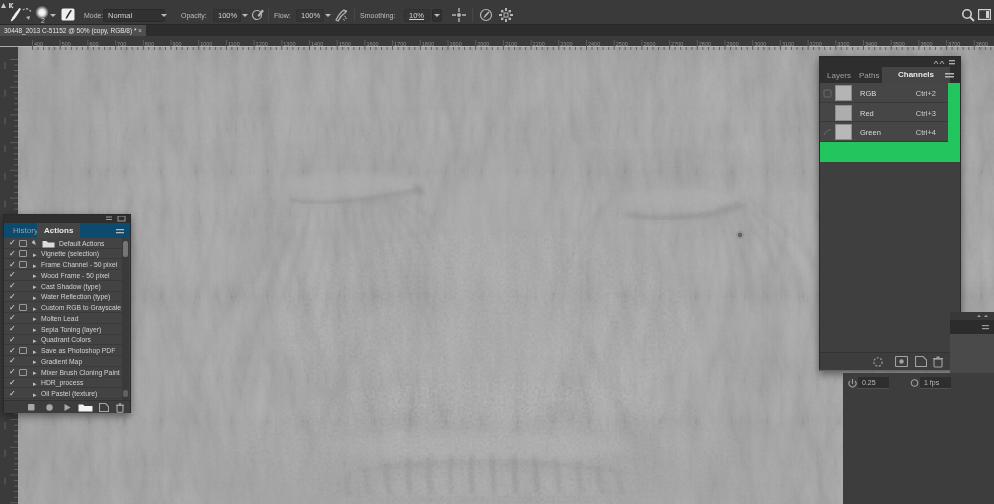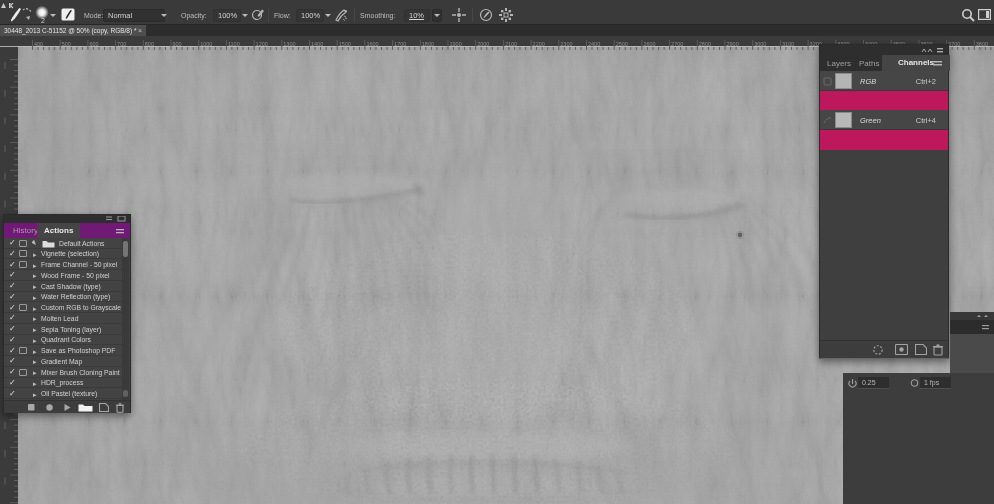--- a/index.html
+++ b/index.html
@@ -38,27 +38,27 @@
 #canvas { left:18px; top:46px; width:976px; height:458px; border-top:1px solid #b9b9b9; }
 
 
 .panel { position:absolute; background:#3f3f3f; box-shadow:0 3px 8px rgba(0,0,0,0.45);
   border:1px solid #2a2a2a; }
 .phead { position:relative; background:#2e2e2e; }
 .ptab  { position:absolute; font-size:8px; color:#9f9f9f; }
 .ptab.active { color:#e8e8e8; background:#454545; }
 
 
-#channels { left:819px; top:44px; width:130px; height:315px; background:#be185d; border-bottom:2px solid #666; }
+#channels { left:819px; top:56px; width:142px; height:315px; background:#22c55e; border-bottom:2px solid #666; }
 .chrow { position:absolute; left:0; width:128px; height:19.5px; background:#464646;
   border-bottom:1px solid #393939; }
 .chrow.sel { background:#6e6e6e; }
 .chthumb { position:absolute; left:15px; top:2px; width:17px; height:16px;
   background:#b4b4b4; border:1px solid #8a8a8a; }
-.chname { position:absolute; left:40px; top:6px; font-size:7.5px; color:#dadada;font-style:italic; }
+.chname { position:absolute; left:40px; top:6px; font-size:7.5px; color:#dadada; }
 .chkey  { position:absolute; right:12px; top:6px; font-size:7.5px; color:#cccccc; }
 
 
 #actions { left:3px; top:214px; width:128px; height:199px; background:#434343; }
 .arow { position:absolute; left:0; width:118px; height:10.6px; font-size:6.8px;
   color:#d2d2d2; }
 .arow .chk { position:absolute; left:5px; top:1px; color:#e0e0e0; font-size:8px; line-height:8px;}
 .arow .tog { position:absolute; left:15px; top:1.5px; width:8px; height:7px;
   border:1px solid #9a9a9a; border-radius:1px; }
 .arow .arr { position:absolute; left:29px; top:1px; color:#bdbdbd; font-size:7px; line-height:9px;}
@@ -721,20 +721,25 @@
     </div>
     <div style="position:relative; height:79px;">
       <div class="chrow" style="top:0;">
         <svg style="position:absolute;left:3px;top:6px" width="9" height="9">
             <rect x="1" y="1" width="7" height="7" rx="1" fill="none" stroke="#6a6a6a"></rect>
           </svg>
         <div class="chthumb"></div>
           <div class="chname">RGB</div>
           <div class="chkey">Ctrl+2</div>
       </div>
+      <div class="chrow" style="top:19.5px;">
+        <div class="chthumb" style="background:#adadad;"></div>
+          <div class="chname">Red</div>
+          <div class="chkey">Ctrl+3</div>
+      </div>
       <div class="chrow" style="top:39px;">
         <svg style="position:absolute;left:3px;top:6px" width="9" height="9">
             <path d="M1 7 q3-6 7-5" stroke="#6a6a6a" fill="none"></path>
           </svg>
         <div class="chthumb" style="background:#b8b8b8;"></div>
           <div class="chname">Green</div>
           <div class="chkey">Ctrl+4</div>
       </div>
     </div>
 
@@ -759,21 +764,21 @@
     </div>
   </div>
 
   <div id="actions" class="panel">
     <div class="phead" style="height:8px;">
       <svg style="position:absolute;right:3px;top:1px" width="22" height="6">
         <path d="M1 1 h6 M1 3.5 h6" stroke="#999" stroke-width="1"></path>
         <rect x="13" y="0" width="7" height="5" fill="none" stroke="#999" stroke-width="1"></rect>
       </svg>
     </div>
-    <div style="position:relative; height:15px; background:#701a75;">
+    <div style="position:relative; height:15px; background:#0c4a6e;">
       <div class="ptab" style="left:9px; top:3px;">History</div>
       <div class="ptab active" style="left:33px; top:0; height:15px; line-height:15px; padding:0 7px; font-weight:bold;">Actions</div>
       <svg style="position:absolute;right:5px;top:6px" width="9" height="5">
         <rect x="0" y="0" width="8" height="1.3" fill="#b5b5b5"></rect>
           <rect x="0" y="3" width="8" height="1.3" fill="#b5b5b5"></rect>
       </svg>
     </div>
     <div id="alist" style="position:relative; height:162px; background:#434343;">
         <div class="arow" style="top:0.00px; border-bottom:1px solid #3a3a3a;">
           <span class="chk">✓</span>

